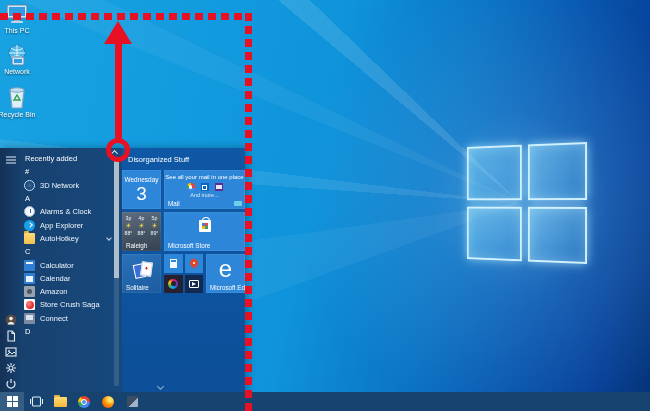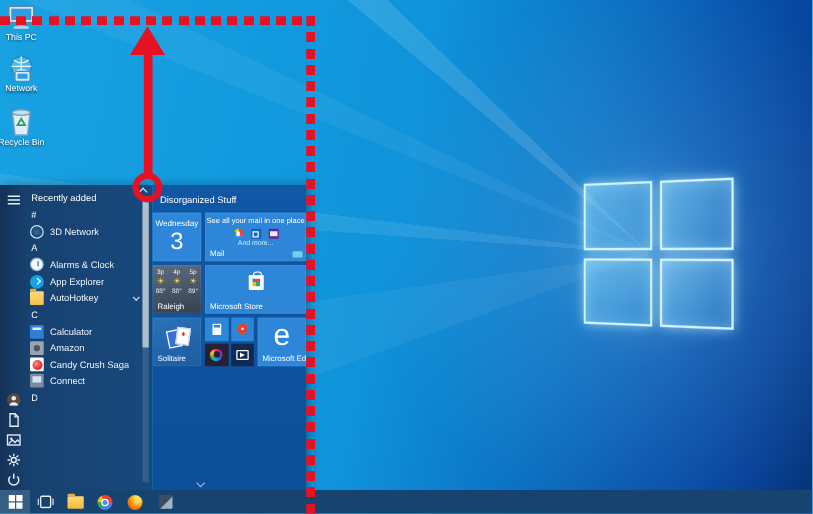--- a/index.html
+++ b/index.html
@@ -280,26 +280,30 @@
           <span class="chev-down"></span>
         </div>
       <div class="lrow lhead">
           <span class="lt">C</span>
         </div>
       <div class="lrow">
           <span class="ai ic-calc"></span>
           <span class="lt">Calculator</span>
         </div>
       <div class="lrow">
+          <span class="ai ic-calendar"></span>
+          <span class="lt">Calendar</span>
+        </div>
+      <div class="lrow">
           <span class="ai ic-camera"></span>
           <span class="lt">Amazon</span>
         </div>
       <div class="lrow">
           <span class="ai ic-ccs"></span>
-          <span class="lt">Candy Crush Saga</span>
+          <span class="lt">Store Crush Saga</span>
         </div>
       <div class="lrow">
           <span class="ai ic-connect"></span>
           <span class="lt">Connect</span>
         </div>
       <div class="lrow lhead">
           <span class="lt">D</span>
         </div>
     </div>
 

